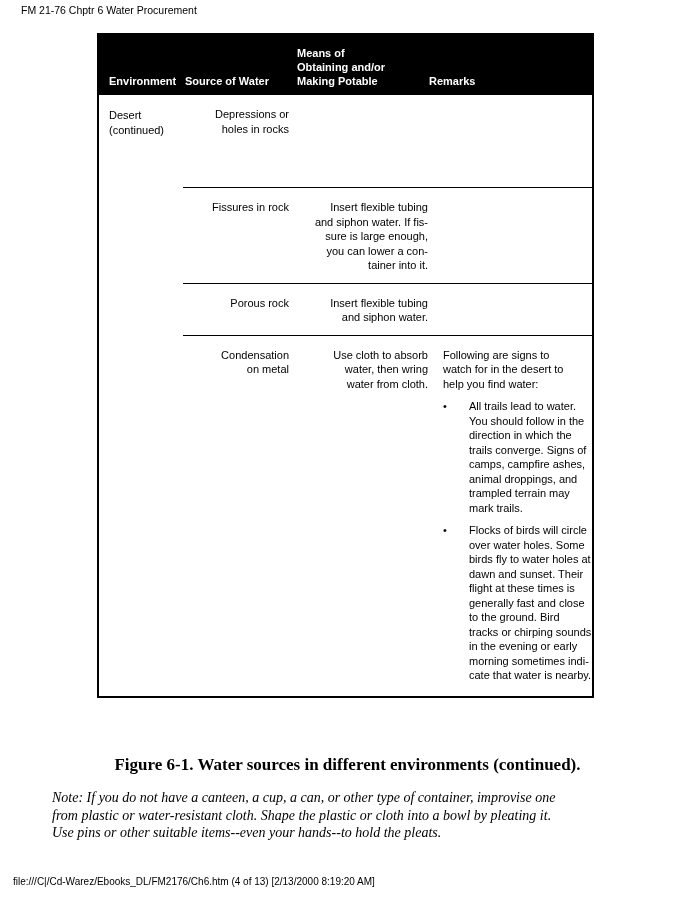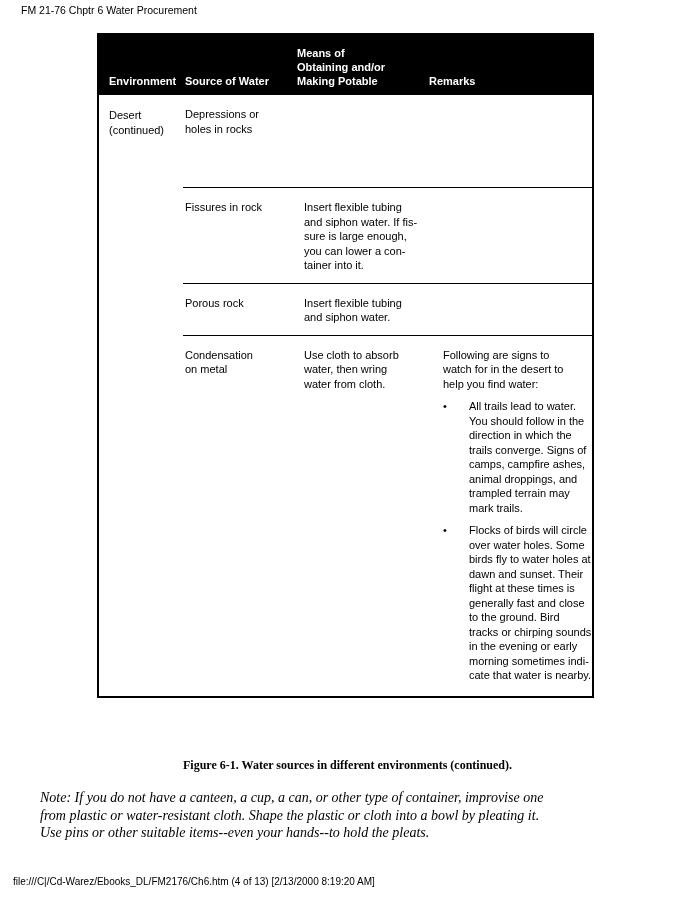--- a/index.html
+++ b/index.html
@@ -50,20 +50,21 @@
   .row {
     display:grid;
     grid-template-columns:112px 132px 1fr;
   }
   .row + .row { border-top:1px solid #000;gap:7px; }
   .cell {
     padding:12px 6px 10px 2px;
     white-space:pre;
     font-size:11px; line-height:14.5px;
     overflow:hidden;
+    text-align:right;
   }
   .row1 { min-height:92px; }
   .row2 { min-height:91px; }
   .row3 { min-height:47px; }
   .remarks-block {
     padding:12px 4px 5px 2px;
     font-size:11px; line-height:14.5px;
     overflow:hidden;
   }
   .remarks-block p {
@@ -71,24 +72,24 @@
     white-space:pre;
   }
   .bullet { display:flex; margin:0 0 8px 0; }
   .bullet .dot { flex:0 0 10px; width:10px; }
   .bullet .btext { flex:1; white-space:pre;margin-left:16px; }
   .caption {
     position:absolute; top:757px; left:0; width:695px;
     text-align:center;
     font-family:"Liberation Serif", serif;
     font-weight:bold;
-    font-size:12px; line-height:16px;
+    font-size:17px; line-height:16px;
   }
   .note {
-    position:absolute; top:789px; left:40px; width:600px;
+    position:absolute; top:789px; left:52px; width:600px;
     font-family:"Liberation Serif", serif;
     font-style:italic;
     font-size:14px; line-height:17.5px;
     white-space:pre;
   }
   .footer-line {
     position:absolute; top:876px; left:13px;
     font-size:10px; line-height:12px;
   }
 </style>

